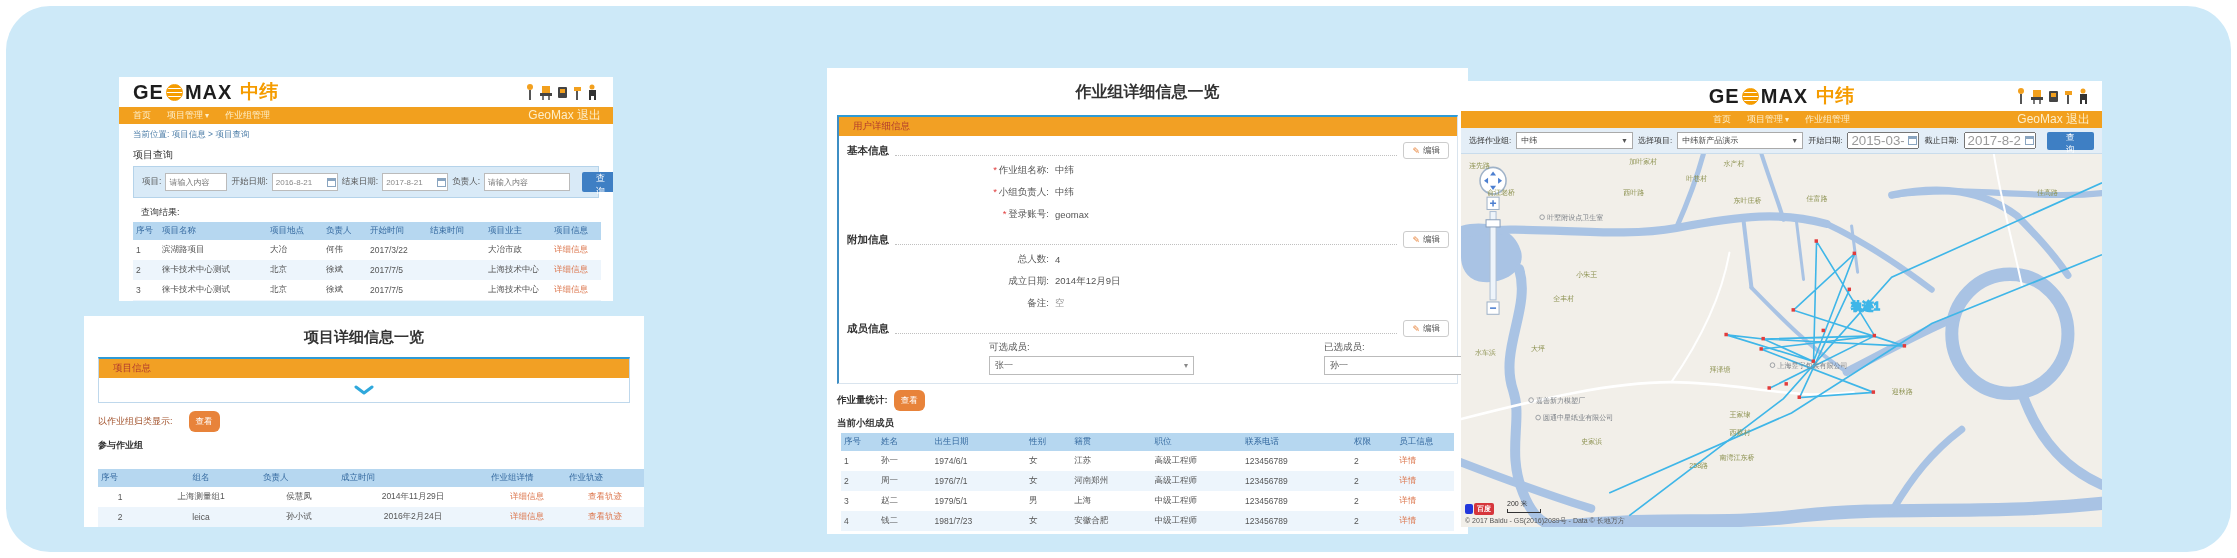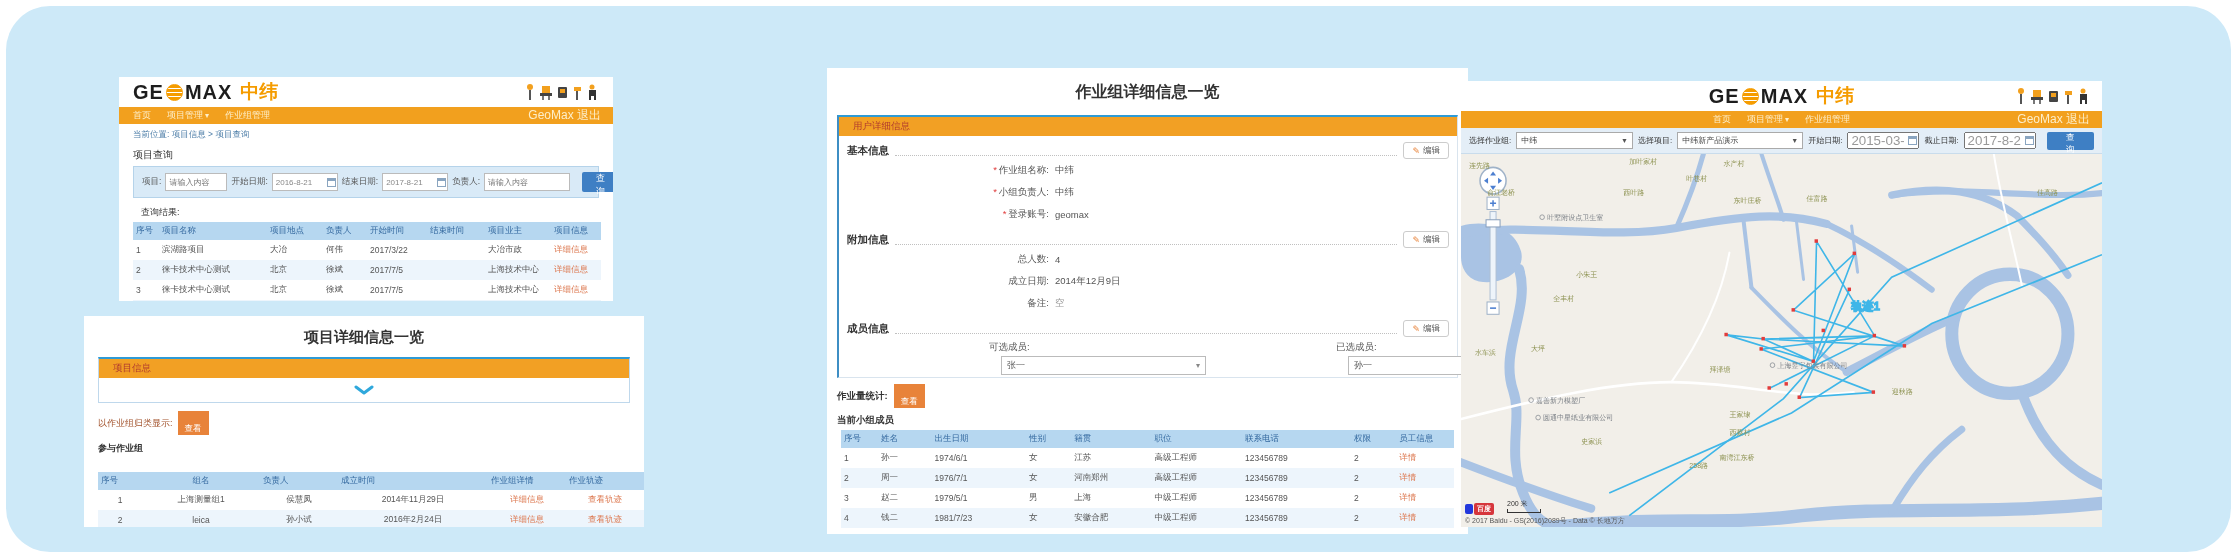--- a/index.html
+++ b/index.html
@@ -50,45 +50,45 @@
   .tblA th:nth-child(1){width:26px;} .tblA th:nth-child(2){width:108px;} .tblA th:nth-child(3){width:56px;}
   .tblA th:nth-child(4){width:44px;} .tblA th:nth-child(5){width:60px;} .tblA th:nth-child(6){width:58px;}
   .tblA th:nth-child(7){width:66px;} .tblA th:nth-child(8){width:50px;}
 
   
   .pb-title{font-size:15px;font-weight:bold;color:#333;text-align:center;margin-top:12px;}
   .infobox{margin:10px 14px 0;border:1px solid #bfd8ec;border-top:2px solid #2e9bd6;}
   .orangebar{background:#f2a024;height:19px;display:flex;align-items:center;padding:0 14px;}
   .orangebar span{color:#b03a2e;font-size:9.5px;}
   .chev-row{height:24px;display:flex;align-items:center;justify-content:center;cursor:pointer;}
-  .row-inline{display:flex;align-items:center;gap:5px;margin:8px 14px 0;}
+  .row-inline{display:flex;align-items:center;gap:16px;margin:8px 14px 0;}
   .lbl-warm{font-size:9px;color:#a3542e;}
-  .btn-orange{background:#e8833a;color:#fff;border:none;font-size:8.5px;height:15px;padding:12px 7px;border-radius:0;cursor:pointer;}
+  .btn-orange{background:#e8833a;color:#fff;border:none;font-size:8.5px;height:21px;padding:1px 7px;border-radius:6px;cursor:pointer;}
   .lbl-bold{font-size:9px;font-weight:bold;color:#333;margin:7px 14px 17px;}
   .tblB td{text-align:center;padding:6px 3px;}
   .tblB th{text-align:center;}
   .tblB th:nth-child(1){width:44px;} .tblB th:nth-child(2){width:118px;text-align:center;} .tblB th:nth-child(3){width:78px;}
   .tblB th:nth-child(4){width:150px;} .tblB th:nth-child(5){width:78px;} .tblB th:nth-child(6){width:78px;margin-left:8px;}
   .footnote{font-size:8.5px;color:#666;margin:7px 14px 0;}
 
   
   .pc-title{font-size:16px;font-weight:bold;color:#333;text-align:center;margin:14px 0 12px;}
-  .pc-box{margin:0 10px;border:1px solid #d9e4ee;border-left:2px solid #3e8ec4;border-top:2px solid #2e9bd6;}
+  .pc-box{margin:0 10px;border:1px solid #d9e4ee;border-left:2px solid #3e8ec4;border-top:2px solid #2e9bd6;padding-bottom:6px;}
   .section-head{display:flex;align-items:center;margin:6px 8px 0;}
   .section-title{font-size:10.5px;font-weight:bold;color:#333;white-space:nowrap;text-align:center;}
   .dotline{flex:1;border-bottom:1px dotted #c0c0c0;margin:0 6px;height:1px;align-self:flex-end;margin-bottom:3px;}
   .btn-edit{border:1px solid #ccc;background:#fff;border-radius:3px;font-size:8.5px;color:#555;height:17px;padding:0 8px;cursor:pointer;display:flex;align-items:center;gap:3px;white-space:nowrap;}
   .pencil{color:#e8833a;font-size:9px;}
   .field-row{display:flex;align-items:center;height:22px;}
   .field-label{width:210px;text-align:right;font-size:9.5px;color:#555;}
   .req{color:#e03c3c;margin-right:2px;}
   .field-value{font-size:9.5px;color:#555;margin-left:6px;}
   .sel-row{display:flex;margin:4px 0 2px 150px;gap:130px;}
   .sel-group label{display:block;font-size:9.5px;color:#555;margin-bottom:2px;}
-  .selectbox{width:205px;height:19px;border:1px solid #bbb;background:#fff;display:flex;align-items:center;justify-content:space-between;padding:0 5px;font-size:9px;color:#555;cursor:pointer;margin-left:12px;}
+  .selectbox{width:205px;height:19px;border:1px solid #bbb;background:#fff;display:flex;align-items:center;justify-content:space-between;padding:0 5px;font-size:9px;color:#555;cursor:pointer;}
   .selectbox .arrow{color:#888;font-size:8px;}
   .workload-row{display:flex;align-items:center;gap:6px;margin:6px 10px 0;}
   .workload-row .wl{font-size:9.5px;font-weight:bold;color:#333;}
   .members-title{font-size:9.5px;font-weight:bold;color:#333;margin:6px 10px 3px;}
   .tblC{width:calc(100% - 20px);margin:0 10px;}
   .tblC td{padding:6px 3px;}
   .tblC th:nth-child(1){width:36px;} .tblC th:nth-child(2){width:52px;} .tblC th:nth-child(3){width:92px;}
   .tblC th:nth-child(4){width:44px;} .tblC th:nth-child(5){width:78px;} .tblC th:nth-child(6){width:88px;}
   .tblC th:nth-child(7){width:106px;margin-top:8px;} .tblC th:nth-child(8){width:44px;} .tblC th:nth-child(9){width:56px;}
 

